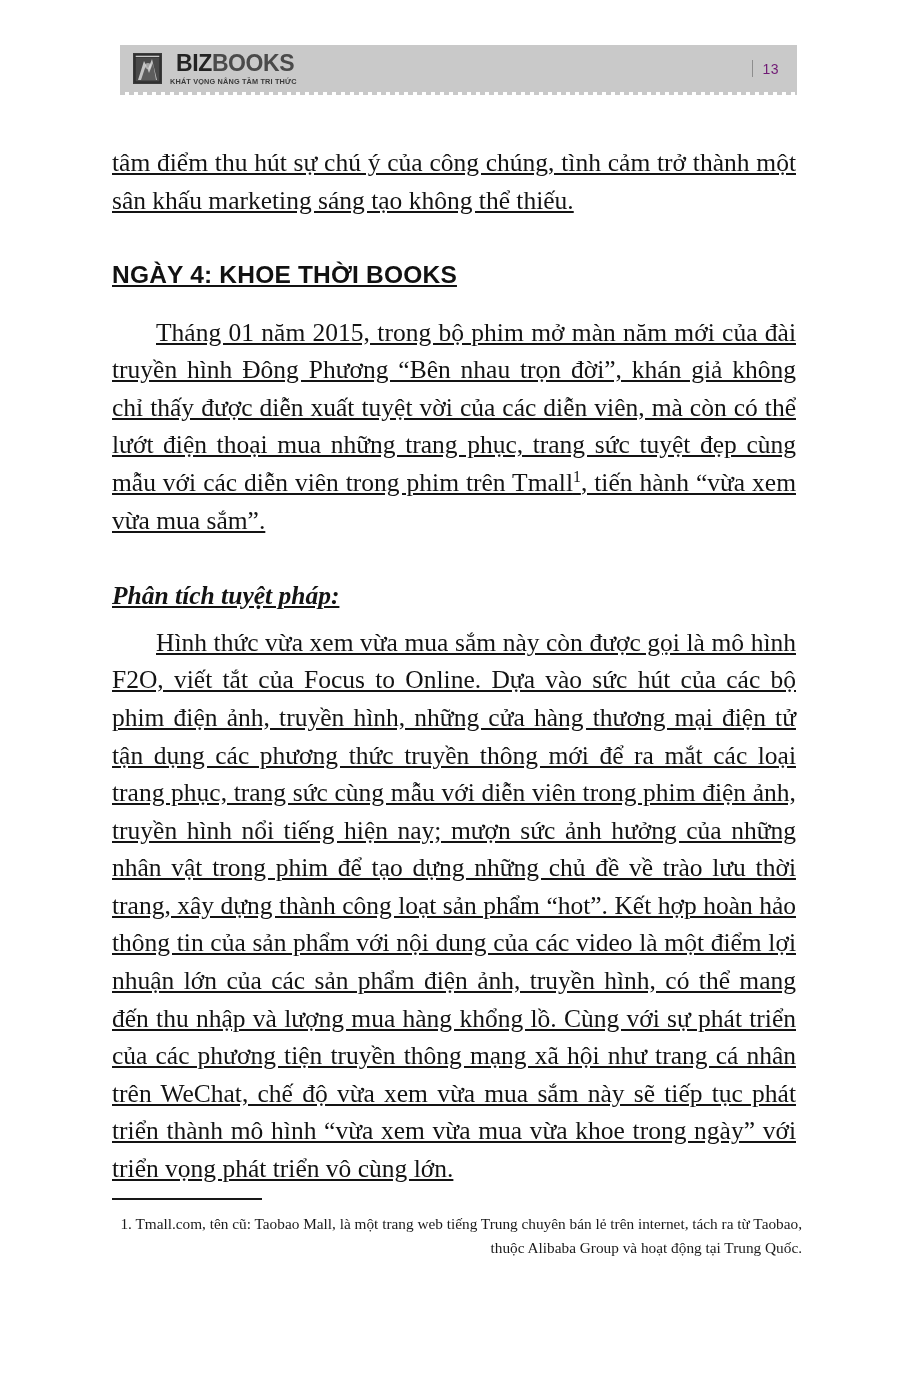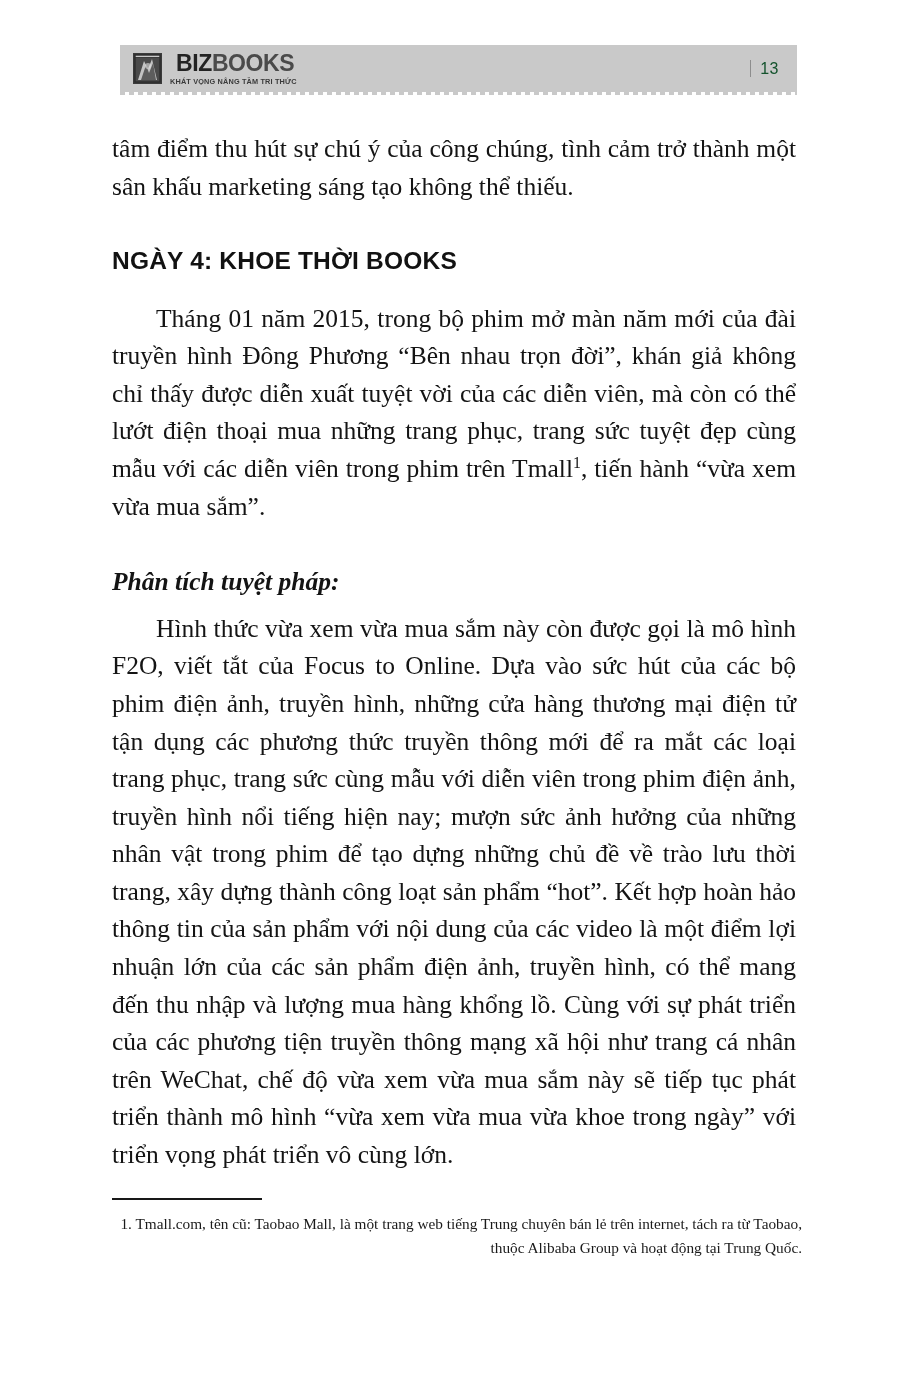--- a/index.html
+++ b/index.html
@@ -100,31 +100,32 @@
     color: #6d6d6d;
   }
   .folio-bar {
     display: inline-block;
     width: 1px;
     height: 17px;
     background: #8d8d8d;
   }
   .folio-num {
     font-family: "Liberation Sans", "DejaVu Sans", sans-serif;
-    font-size: 16px;
-    color: #14532d;
+    font-size: 14px;
+    color: #701a75;
     letter-spacing: 0.5px;
   }
 
   
   .content {
     position: absolute;
     left: 112px;
-    top: 130px;
+    top: 144px;
     width: 684px;
+    text-decoration: underline;
   }
 
   p.body-text {
     margin: 0;
     font-size: 25.5px;
     line-height: 37.6px;
     text-align: justify;
     text-justify: inter-word;
     color: #141414;
     hyphens: none;

